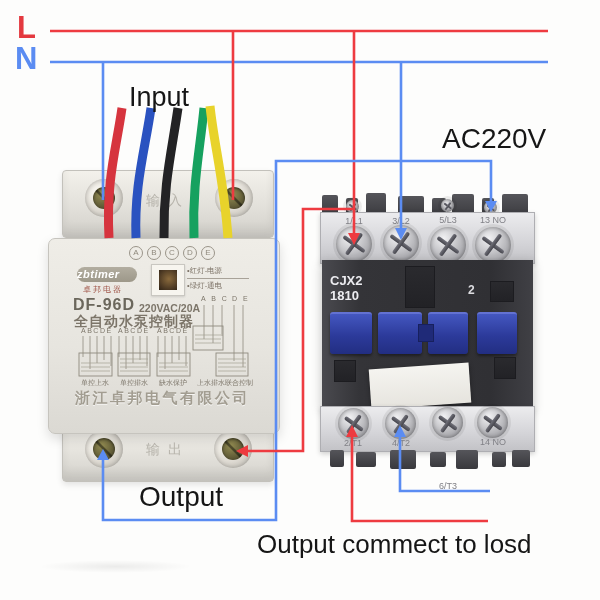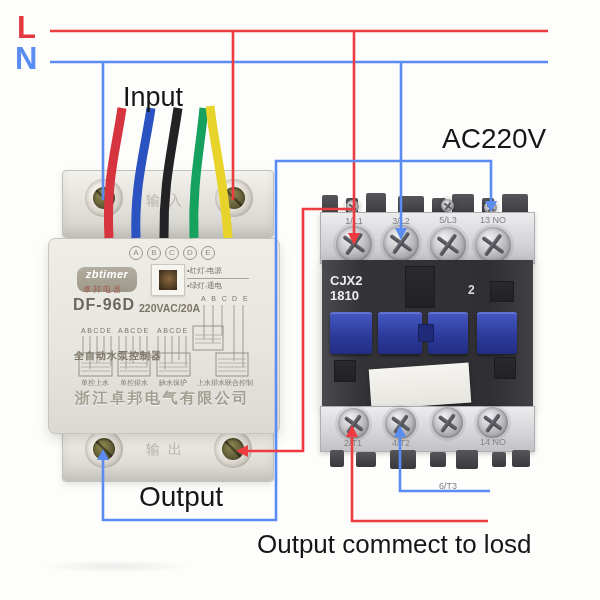--- a/index.html
+++ b/index.html
@@ -5,21 +5,21 @@
   html,body{margin:0;padding:0;}
   body{width:600px;height:600px;position:relative;background:#fdfdfc;overflow:hidden;
        font-family:"Liberation Sans", sans-serif;}
   .abs{position:absolute;}
   .layer{position:absolute;left:0;top:0;width:600px;height:600px;}
 
   
   .lbl{position:absolute;color:#161616;font-weight:400;white-space:nowrap;}
   .lbl-L{left:17px;top:10px;font-size:31px;font-weight:700;color:#e4393f;}
   .lbl-N{left:15px;top:41px;font-size:31px;font-weight:700;color:#5b8cf2;}
-  .lbl-input{left:123px;top:82px;font-size:27px;}
+  .lbl-input{left:129px;top:82px;font-size:27px;}
   .lbl-ac{left:442px;top:123px;font-size:28px;}
   .lbl-output{left:139px;top:481px;font-size:28px;}
   .lbl-note{left:257px;top:529px;font-size:26px;}
 
   
   .t-block{position:absolute;left:62px;width:210px;border-radius:4px;
      background:linear-gradient(180deg,#f3f1eb,#e2e0da 55%,#d2d0ca);
      border:1px solid #c3c1bb;box-shadow:inset 0 -8px 10px rgba(0,0,0,.07), 0 3px 6px rgba(0,0,0,.10);}
   .t-block-top{top:170px;height:66px;text-decoration:underline;}
   .t-block-bot{top:428px;height:52px;}
@@ -31,34 +31,34 @@
   .t-screw::after{content:"";position:absolute;inset:8px;border-radius:50%;
      background:radial-gradient(circle at 40% 35%, #948d52, #625d38 60%, #443f28),
      linear-gradient(45deg, transparent 44%, rgba(0,0,0,.45) 48%, rgba(0,0,0,.45) 52%, transparent 56%);
      background-blend-mode:multiply;box-shadow:inset 0 1px 3px rgba(0,0,0,.55);}
   .t-body{position:absolute;left:48px;top:238px;width:230px;height:194px;border-radius:7px;
      background:linear-gradient(180deg,#efede7,#e7e5df 55%,#dbd9d3);
      border:1px solid #c6c4be;box-shadow:0 5px 12px rgba(0,0,0,.13);}
   .t-circ-row{position:absolute;left:80px;top:7px;display:flex;gap:4px;}
   .t-circ{width:12px;height:12px;border:1px solid #9a9489;border-radius:50%;
      color:#8f897d;font-size:8px;line-height:12px;text-align:center;}
-  .t-logo{position:absolute;left:28px;top:28px;width:60px;height:25px;border-radius:8px;
+  .t-logo{position:absolute;left:28px;top:28px;width:60px;height:15px;border-radius:8px;
      background:linear-gradient(180deg,#b2ada0,#9d9889);color:#fff;font-weight:700;font-style:italic;
-     font-size:11px;text-align:center;line-height:15px;letter-spacing:.5px;}
+     font-size:11px;line-height:15px;letter-spacing:.5px;}
   .t-brandcn{position:absolute;left:34px;top:45px;font-size:8px;color:#a05548;letter-spacing:2px;}
   .t-ind{position:absolute;left:102px;top:25px;width:32px;height:30px;background:#f7f5ef;
      border:1px solid #c9c7c1;box-shadow:0 1px 2px rgba(0,0,0,.12);}
   .t-ind::after{content:"";position:absolute;left:7px;top:5px;width:18px;height:20px;
      background:radial-gradient(circle at 55% 45%, #8a6a3c, #4a3722 70%, #2f2315);}
   .t-legend{position:absolute;left:138px;top:27px;width:62px;color:#7c7266;font-size:7.5px;}
   .t-legend .row1{padding-bottom:2px;border-bottom:1px solid #a8a298;}
   .t-legend .row2{padding-top:2px;}
   .t-model{position:absolute;left:24px;top:57px;font-size:16px;font-weight:700;color:#6b675c;letter-spacing:1px;}
   .t-rating{position:absolute;left:90px;top:63px;font-size:10.5px;font-weight:700;color:#7c7569;}
-  .t-prod{position:absolute;left:25px;top:74px;font-size:10px;font-weight:700;color:#7c7569;letter-spacing:1px;margin-top:36px;}
+  .t-prod{position:absolute;left:25px;top:74px;font-size:14px;font-weight:700;color:#7c7569;letter-spacing:1px;}
   .t-probe{position:absolute;top:88px;font-size:7px;color:#7c7569;letter-spacing:1.5px;}
   .t-probe-r{position:absolute;top:56px;font-size:7px;color:#7c7569;letter-spacing:2px;}
   .t-mode{position:absolute;top:139px;font-size:7px;color:#7c7569;transform:translateX(-50%);white-space:nowrap;}
   .t-company{position:absolute;left:26px;top:150px;font-size:15px;font-weight:700;color:#a29d91;
      letter-spacing:2.5px;white-space:nowrap;text-shadow:0 1px 0 rgba(255,255,255,.7);}
 
   
   .c-tab{position:absolute;background:linear-gradient(180deg,#55555a,#39393d);border-radius:2px;}
   .c-cap{position:absolute;left:320px;width:213px;
      background:linear-gradient(180deg,#ececee,#d4d4d8 60%,#c2c2c6);

